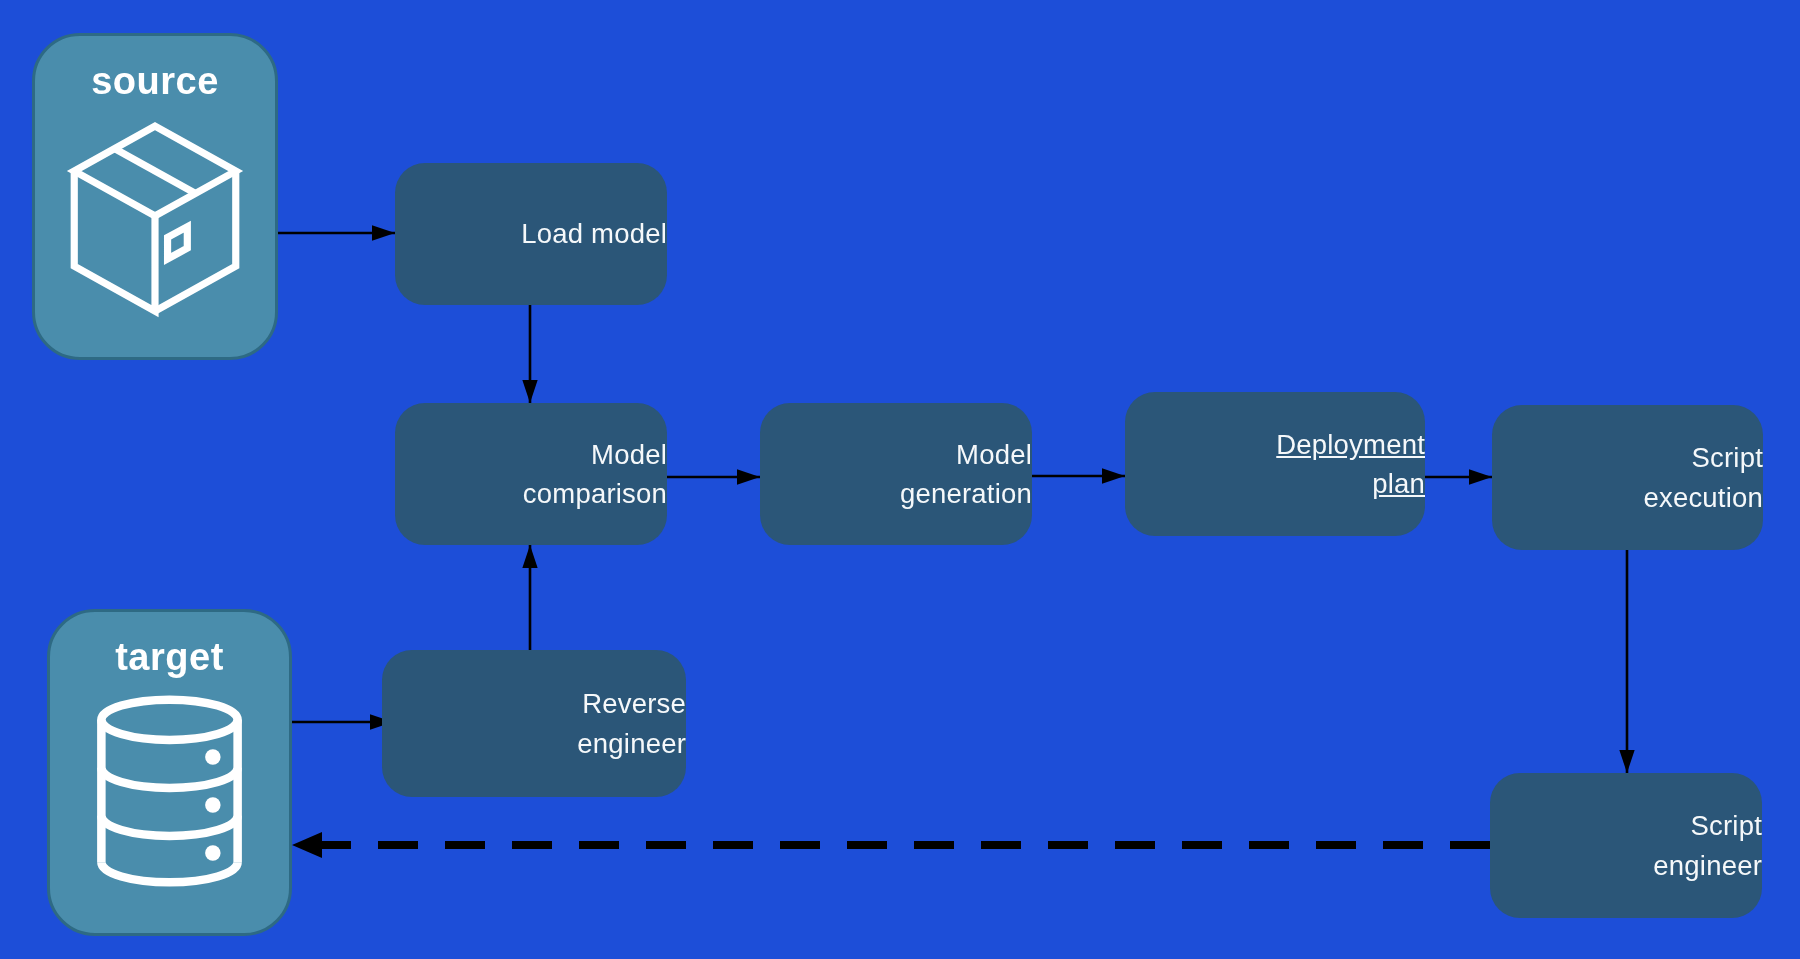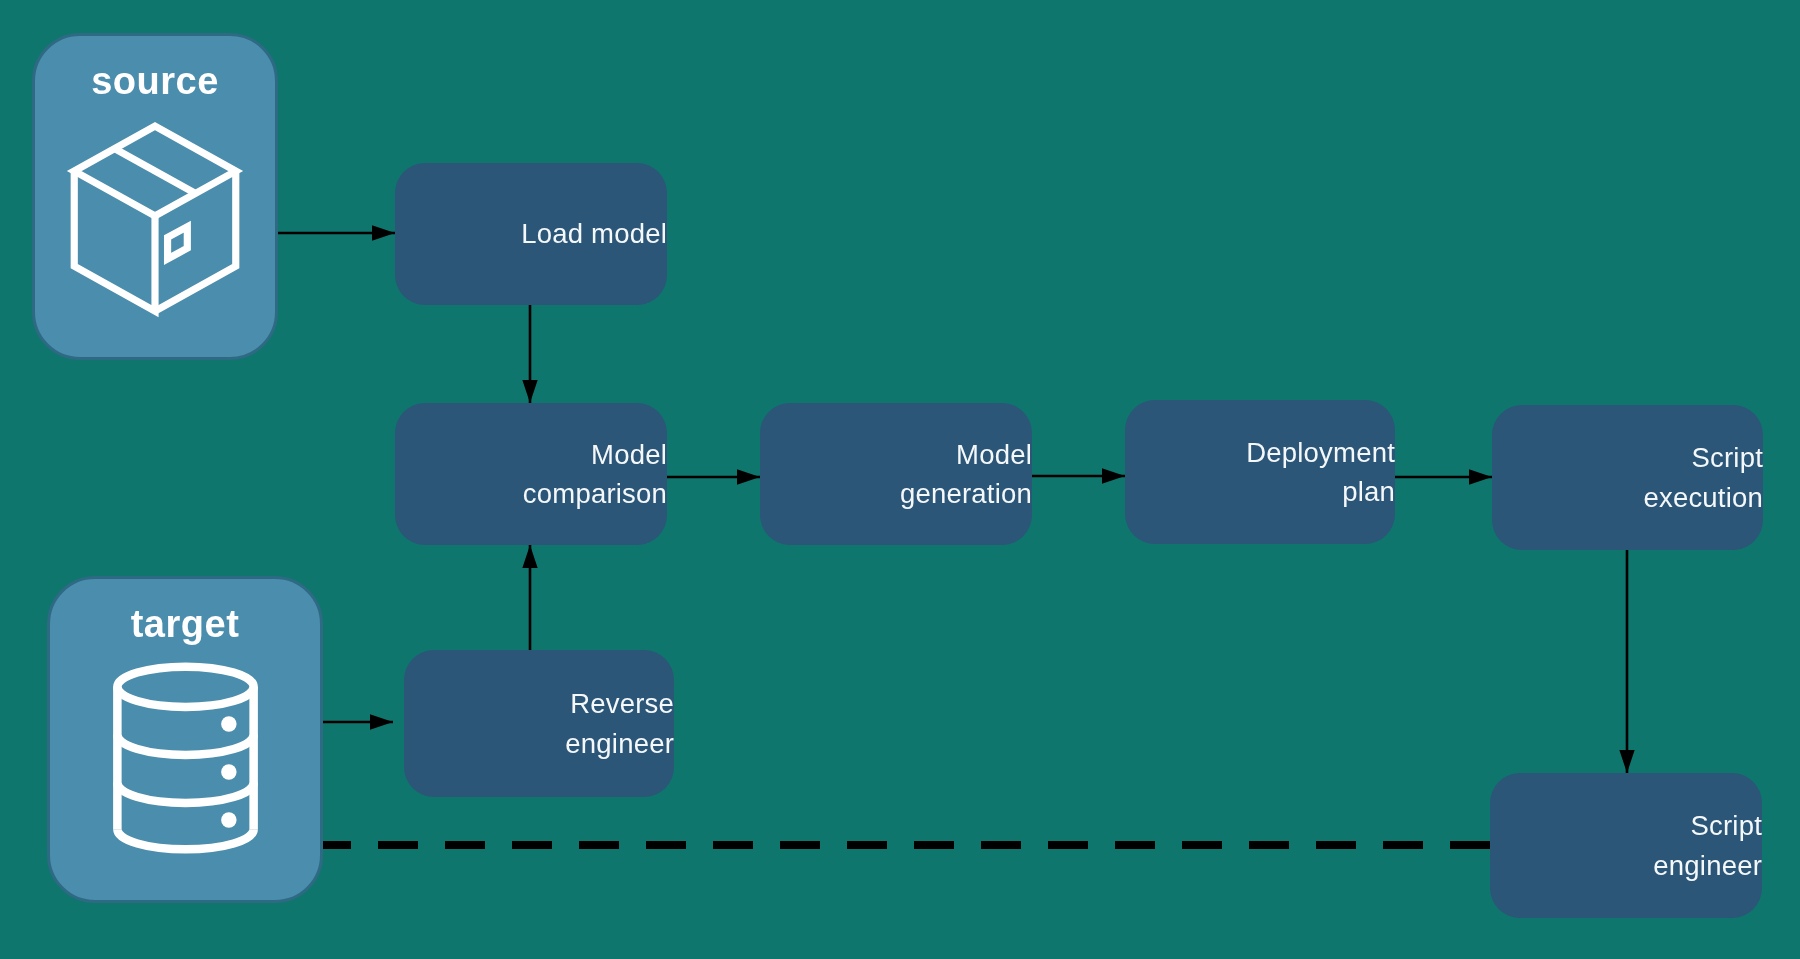--- a/index.html
+++ b/index.html
@@ -1,20 +1,20 @@
 <!DOCTYPE html>
 <html><head>
 <meta charset="utf-8">
 <style>
   html, body { margin: 0; padding: 0; background: #ffffff; }
   .stage {
     position: relative;
     width: 1800px;
     height: 959px;
-    background: #0f766e;
+    background: #1d4ed8;
     font-family: "Liberation Sans", "DejaVu Sans", sans-serif;
     overflow: hidden;
   }
   svg.edge-layer {
     position: absolute;
     left: 0; top: 0;
     width: 1800px; height: 959px;
   }
   .node {
     position: absolute;
@@ -49,26 +49,26 @@
     font-size: 38px;
     font-weight: 700;
     letter-spacing: 0.5px;
   }
   .icon-wrap { display: flex; align-items: center; justify-content: center; }
 
   
   #node-load-model        { left: 395px;  top: 163px; width: 272px; height: 142px; }
   #node-model-comparison  { left: 395px;  top: 403px; width: 272px; height: 142px; }
   #node-model-differences { left: 760px;  top: 403px; width: 272px; height: 142px; }
-  #node-deployment-plan   { left: 1125px; top: 400px; width: 270px; height: 144px; }
+  #node-deployment-plan   { left: 1125px; top: 392px; width: 300px; height: 144px; text-decoration: underline; }
   #node-script-generation { left: 1492px; top: 405px; width: 271px; height: 145px; }
-  #node-reverse-engineer  { left: 404px;  top: 650px; width: 270px; height: 147px; }
+  #node-reverse-engineer  { left: 382px;  top: 650px; width: 304px; height: 147px; }
   #node-script-execution  { left: 1490px; top: 773px; width: 272px; height: 145px; }
   #endpoint-source        { left: 32px;   top: 33px;  width: 246px; height: 327px; }
-  #endpoint-target        { left: 47px;   top: 576px; width: 276px; height: 327px; }
+  #endpoint-target        { left: 47px;   top: 609px; width: 245px; height: 327px; }
 </style>
 </head>
 <body>
 
 <div class="stage">
 
   <svg class="edge-layer" viewBox="0 0 1800 959" xmlns="http://www.w3.org/2000/svg">
     <defs>
       <marker id="arrowhead" markerWidth="10" markerHeight="7" refX="9" refY="3" orient="auto" markerUnits="strokeWidth">
         <path d="M0,0 L9,3 L0,6 Z" fill="#000000"></path>

